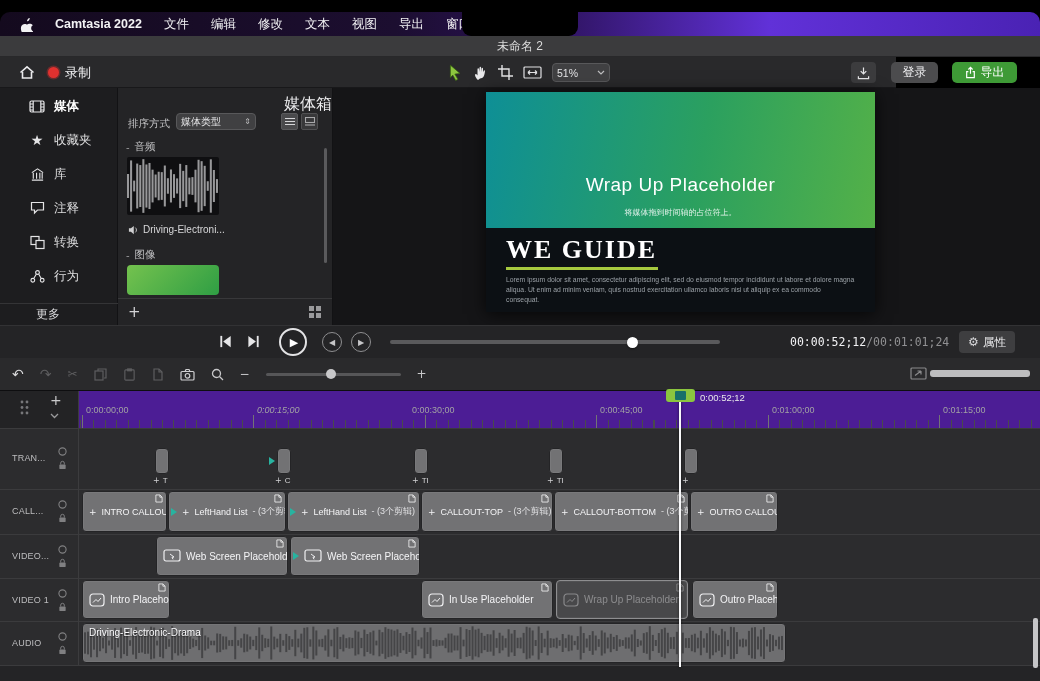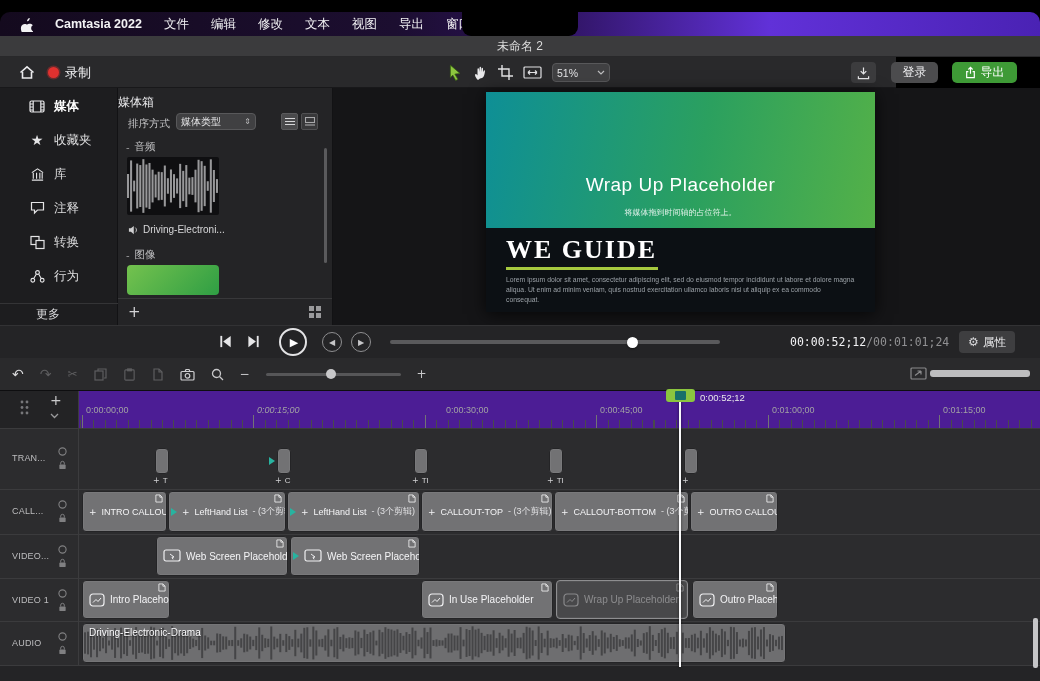--- a/index.html
+++ b/index.html
@@ -194,21 +194,21 @@
             <circle cx="13" cy="11.5" r="2"></circle>
             <path d="M6.8 4.9L4 9.7M9.2 4.9l2.8 4.8"></path>
           </svg>
       </span>
       <span class="lab">行为</span>
     </div>
     <div class="abs" style="left:0;top:215px;width:118px;height:22px;border-top:1px solid #343436;display:flex;align-items:center;padding-left:36px;font-size:12px;color:#d8d8da;">更多</div>
   </div>
 
   <div class="abs mediabin">
-    <div class="abs" style="left:0;top:6px;width:100%;text-align:left;font-size:12px;color:#ececee;">媒体箱</div>
+    <div class="abs" style="left:0;top:6px;width:100%;text-align:right;font-size:16px;color:#ececee;">媒体箱</div>
     <div class="abs" style="left:10px;top:29px;font-size:10.5px;color:#c4c4c6;">排序方式</div>
     <div class="abs select" style="left:58px;top:25px;width:80px;height:17px;">
       <span style="font-size:10px;color:#e2e2e4;">媒体类型</span>
       <span class="glyph" style="font-size:8px;color:#bdbdbf;">⇕</span>
     </div>
     <div class="abs btn" style="left:163px;top:25px;width:17px;height:17px;background:#4a4a4c;border:1px solid #5a5a5c;border-radius:2px;">
       <span class="ic">
         <svg width="10" height="9" viewBox="0 0 10 9" stroke="#d6d6d8" stroke-width="1.2">
             <path d="M0 1.5h10M0 4.5h10M0 7.5h10"></path>
           </svg>
@@ -393,21 +393,21 @@
     <div class="abs" style="left:78px;top:0;width:962px;height:37px;background:#4c1d95;">
       <div class="abs" style="left:0;right:0;bottom:0;height:8px;background:repeating-linear-gradient(90deg,#4a4a4c 0 1px,transparent 1px 11.43px);background-position:4px 0;"></div>
       <div class="tick" style="left:4px;"></div>
       <div class="tick" style="left:175px;"></div>
       <div class="tick" style="left:347px;"></div>
       <div class="tick" style="left:518px;"></div>
       <div class="tick" style="left:690px;"></div>
       <div class="tick" style="left:861px;"></div>
       <span class="ticklab" style="left:8px;">0:00:00;00</span>
       <span class="ticklab" style="left:179px;font-style:italic;">0:00:15;00</span>
-      <span class="ticklab" style="left:368px;">0:00:30;00</span>
+      <span class="ticklab" style="left:334px;">0:00:30;00</span>
       <span class="ticklab" style="left:522px;">0:00:45;00</span>
       <span class="ticklab" style="left:694px;">0:01:00;00</span>
       <span class="ticklab" style="left:865px;">0:01:15;00</span>
     </div>
 
     <div class="sep" style="top:37px;"></div>
     <div class="sep" style="top:98px;"></div>
     <div class="sep" style="top:143px;"></div>
     <div class="sep" style="top:187px;"></div>
     <div class="sep" style="top:230px;"></div>

